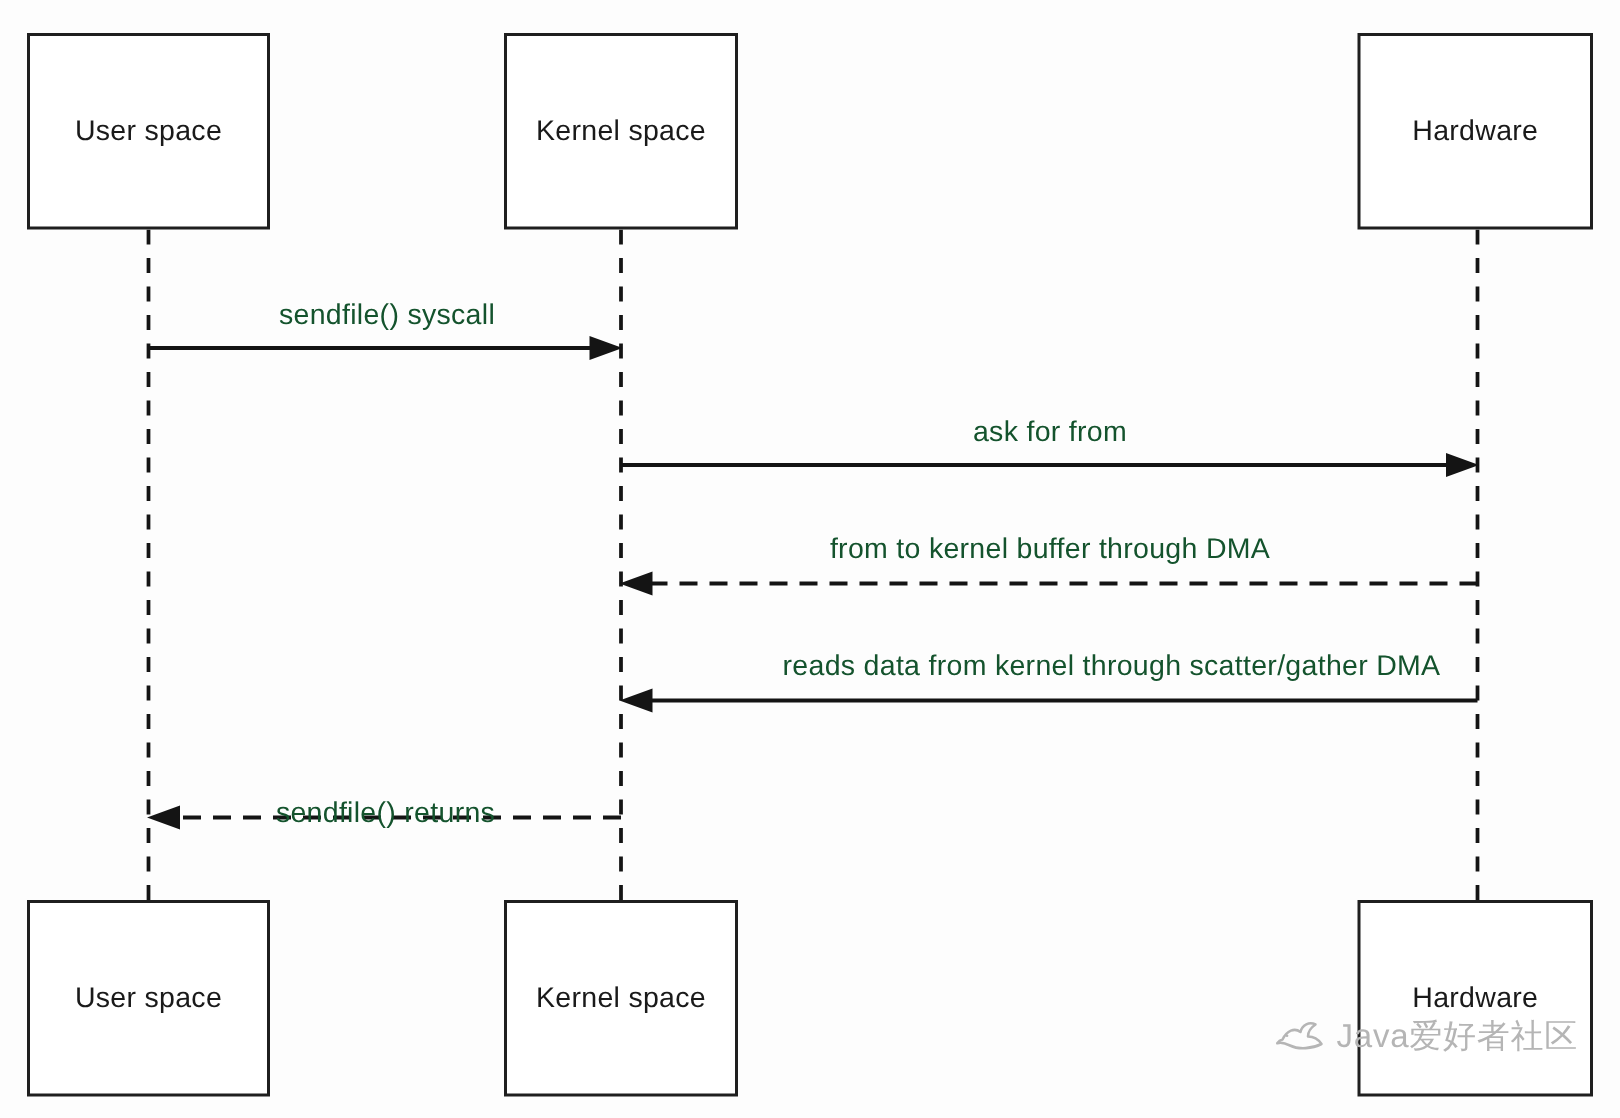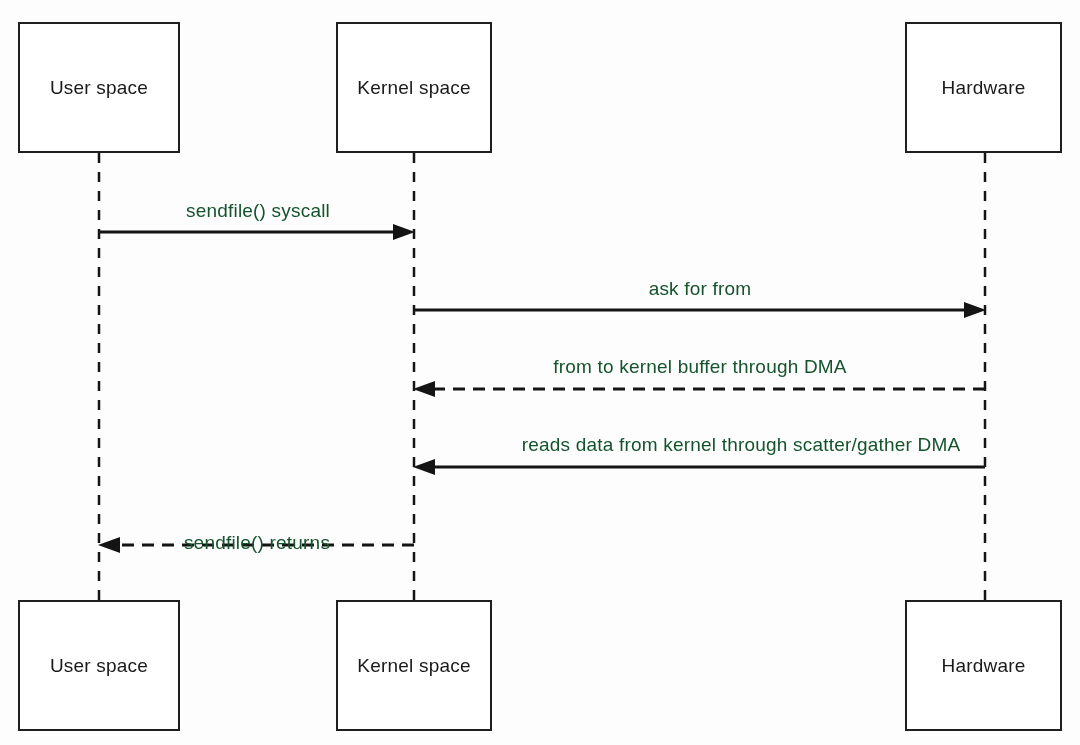--- a/index.html
+++ b/index.html
@@ -117,14 +117,23 @@
   <div class="actor-box" style="left:905px; top:600px; width:157px; height:131px;">
     <span>Hardware</span>
   </div>
 
   <div class="msg-label" style="left:258px; top:200px;">sendfile() syscall</div>
   <div class="msg-label" style="left:700px; top:278px;">ask for from</div>
   <div class="msg-label" style="left:700px; top:356px;">from to kernel buffer through DMA</div>
   <div class="msg-label" style="left:741px; top:434px;">reads data from kernel through scatter/gather DMA</div>
   <div class="msg-label" style="left:257px; top:512px;margin-top:20px;">sendfile() returns</div>
 
+  <div class="watermark">
+    <span>
+      <svg width="34" height="26" viewBox="0 0 34 26" fill="none">
+        <path d="M5 15 C8 9, 13 7, 17 10 C18 5, 23 3, 27 5 C24 7, 22 10, 22 13 C26 13, 29 15, 31 18 C25 21, 16 22, 10 19 C7 17.5, 4 16.5, 1.5 17.5 C2.5 16, 3.6 15.3, 5 15 Z" stroke="#b5b5b5" stroke-width="1.7" stroke-linejoin="round"></path>
+        <circle cx="8" cy="12.5" r="0.9" fill="#b5b5b5"></circle>
+      </svg>
+    </span>
+    <span>Java爱好者社区</span>
+  </div>
 
 </div>
 
 </body></html>

